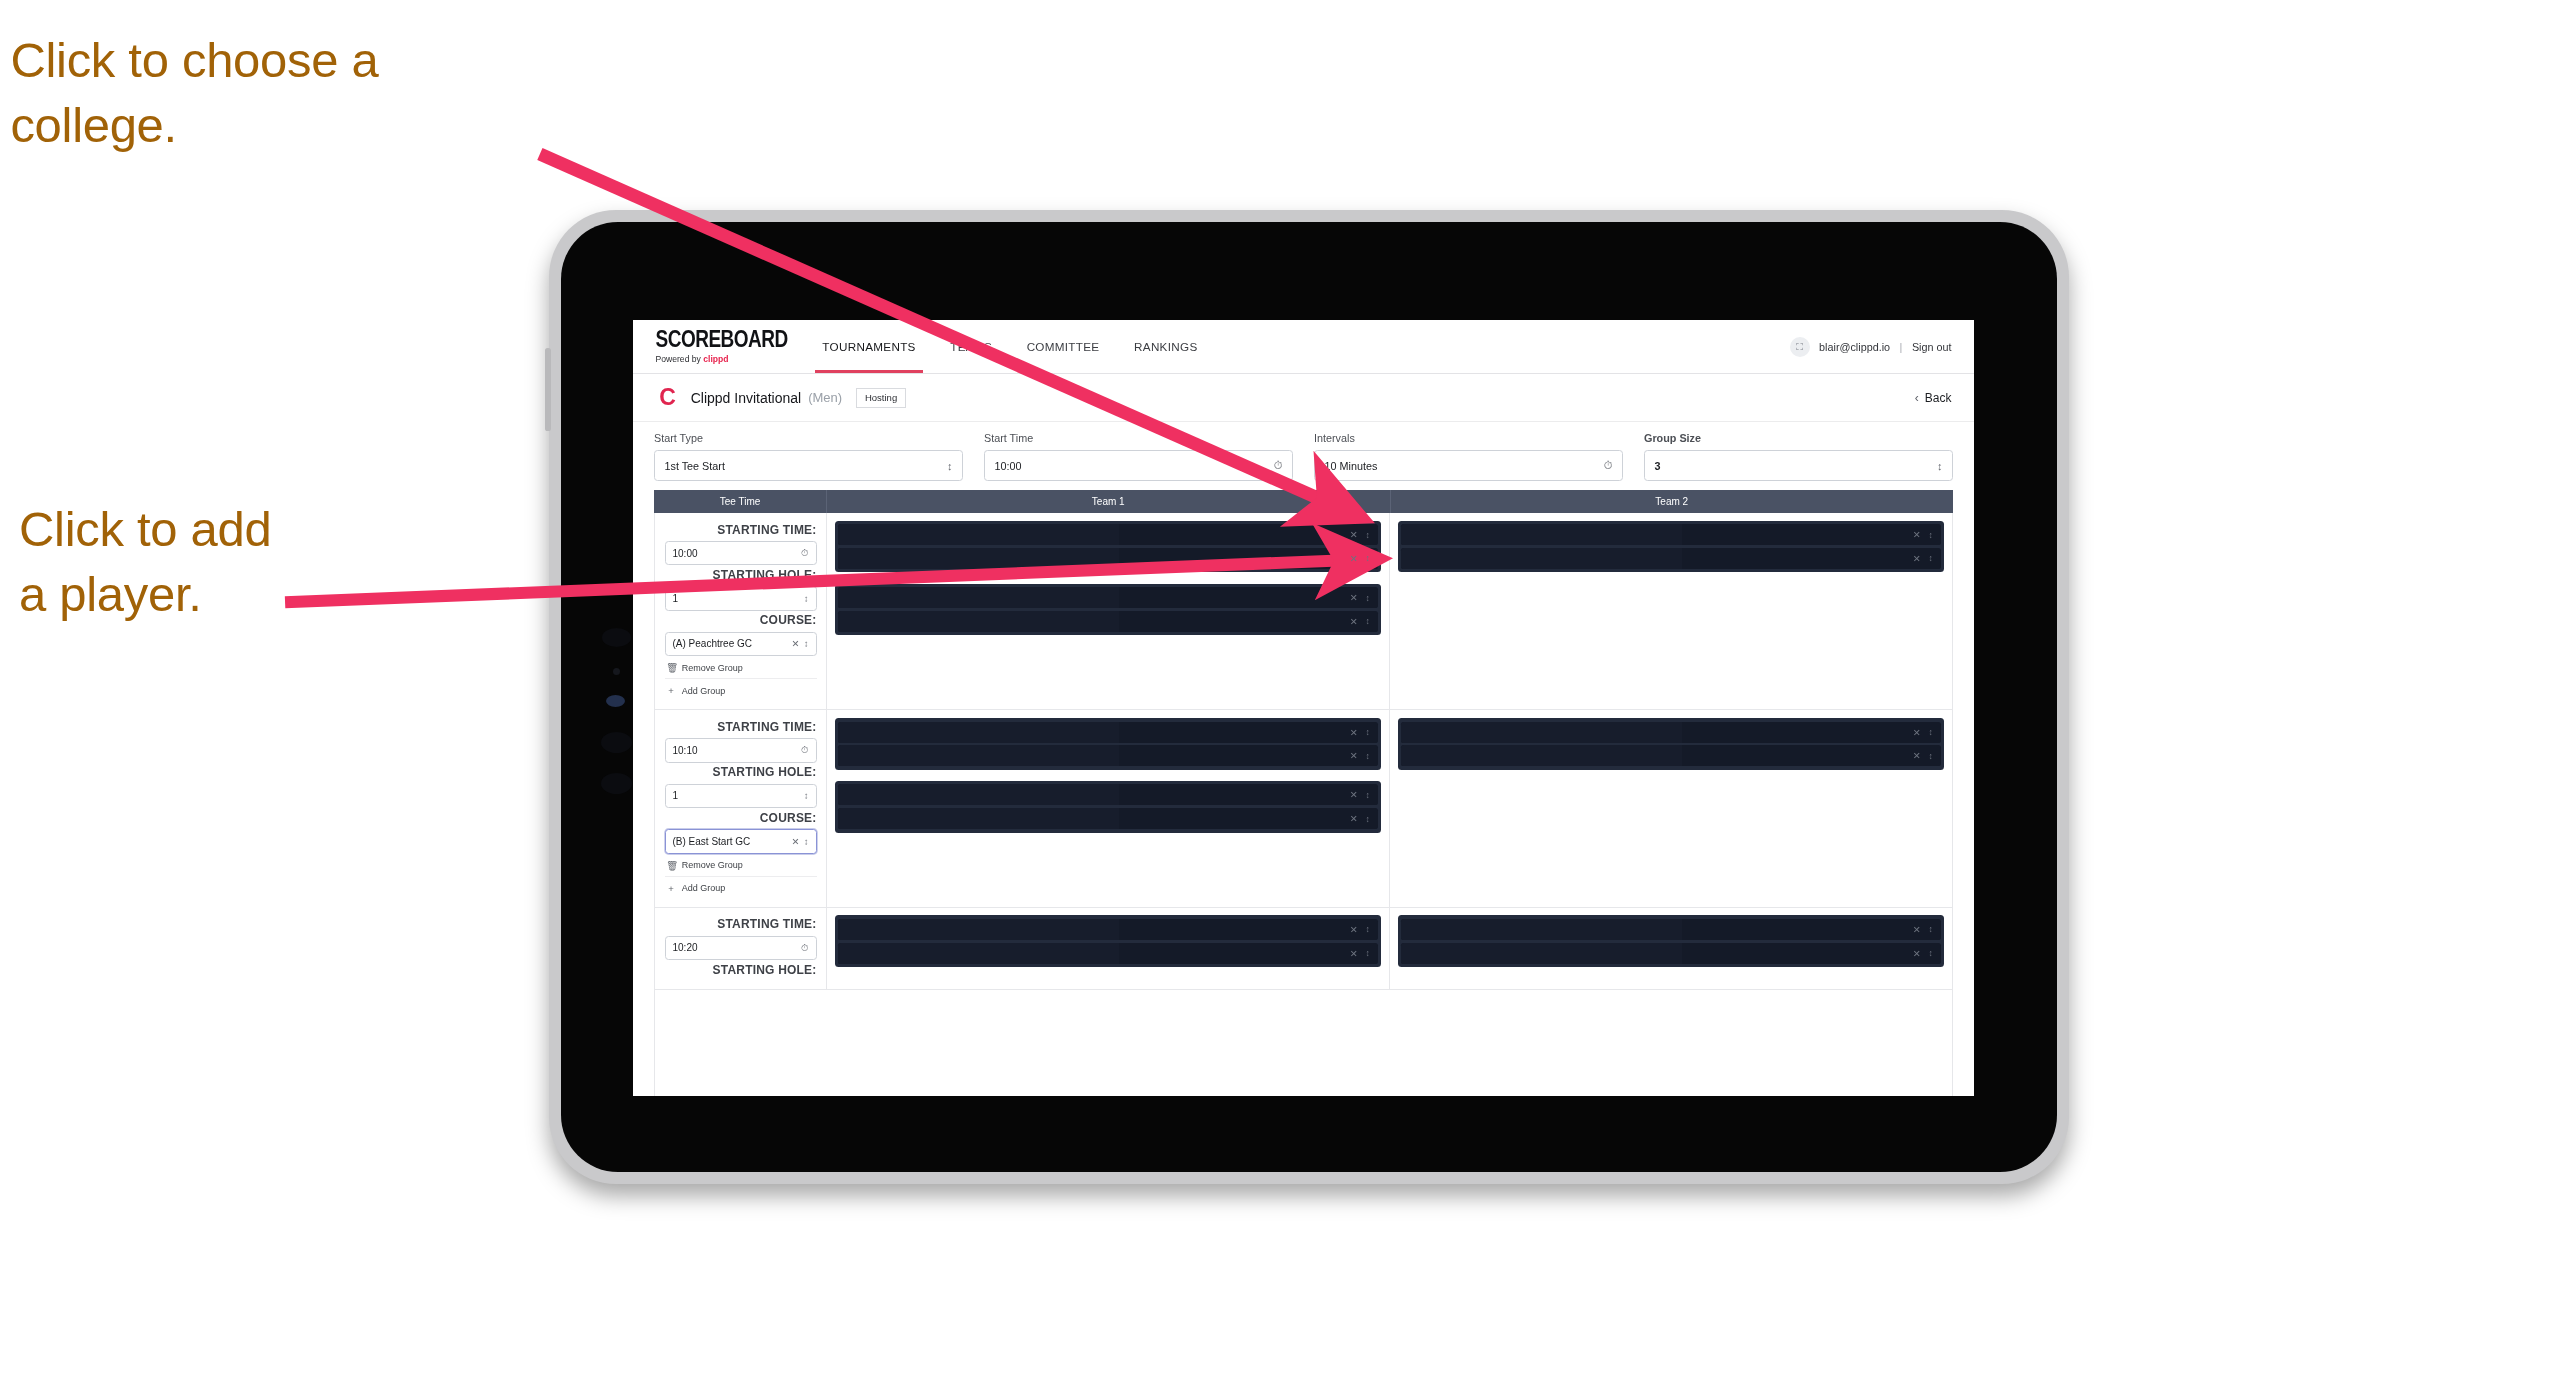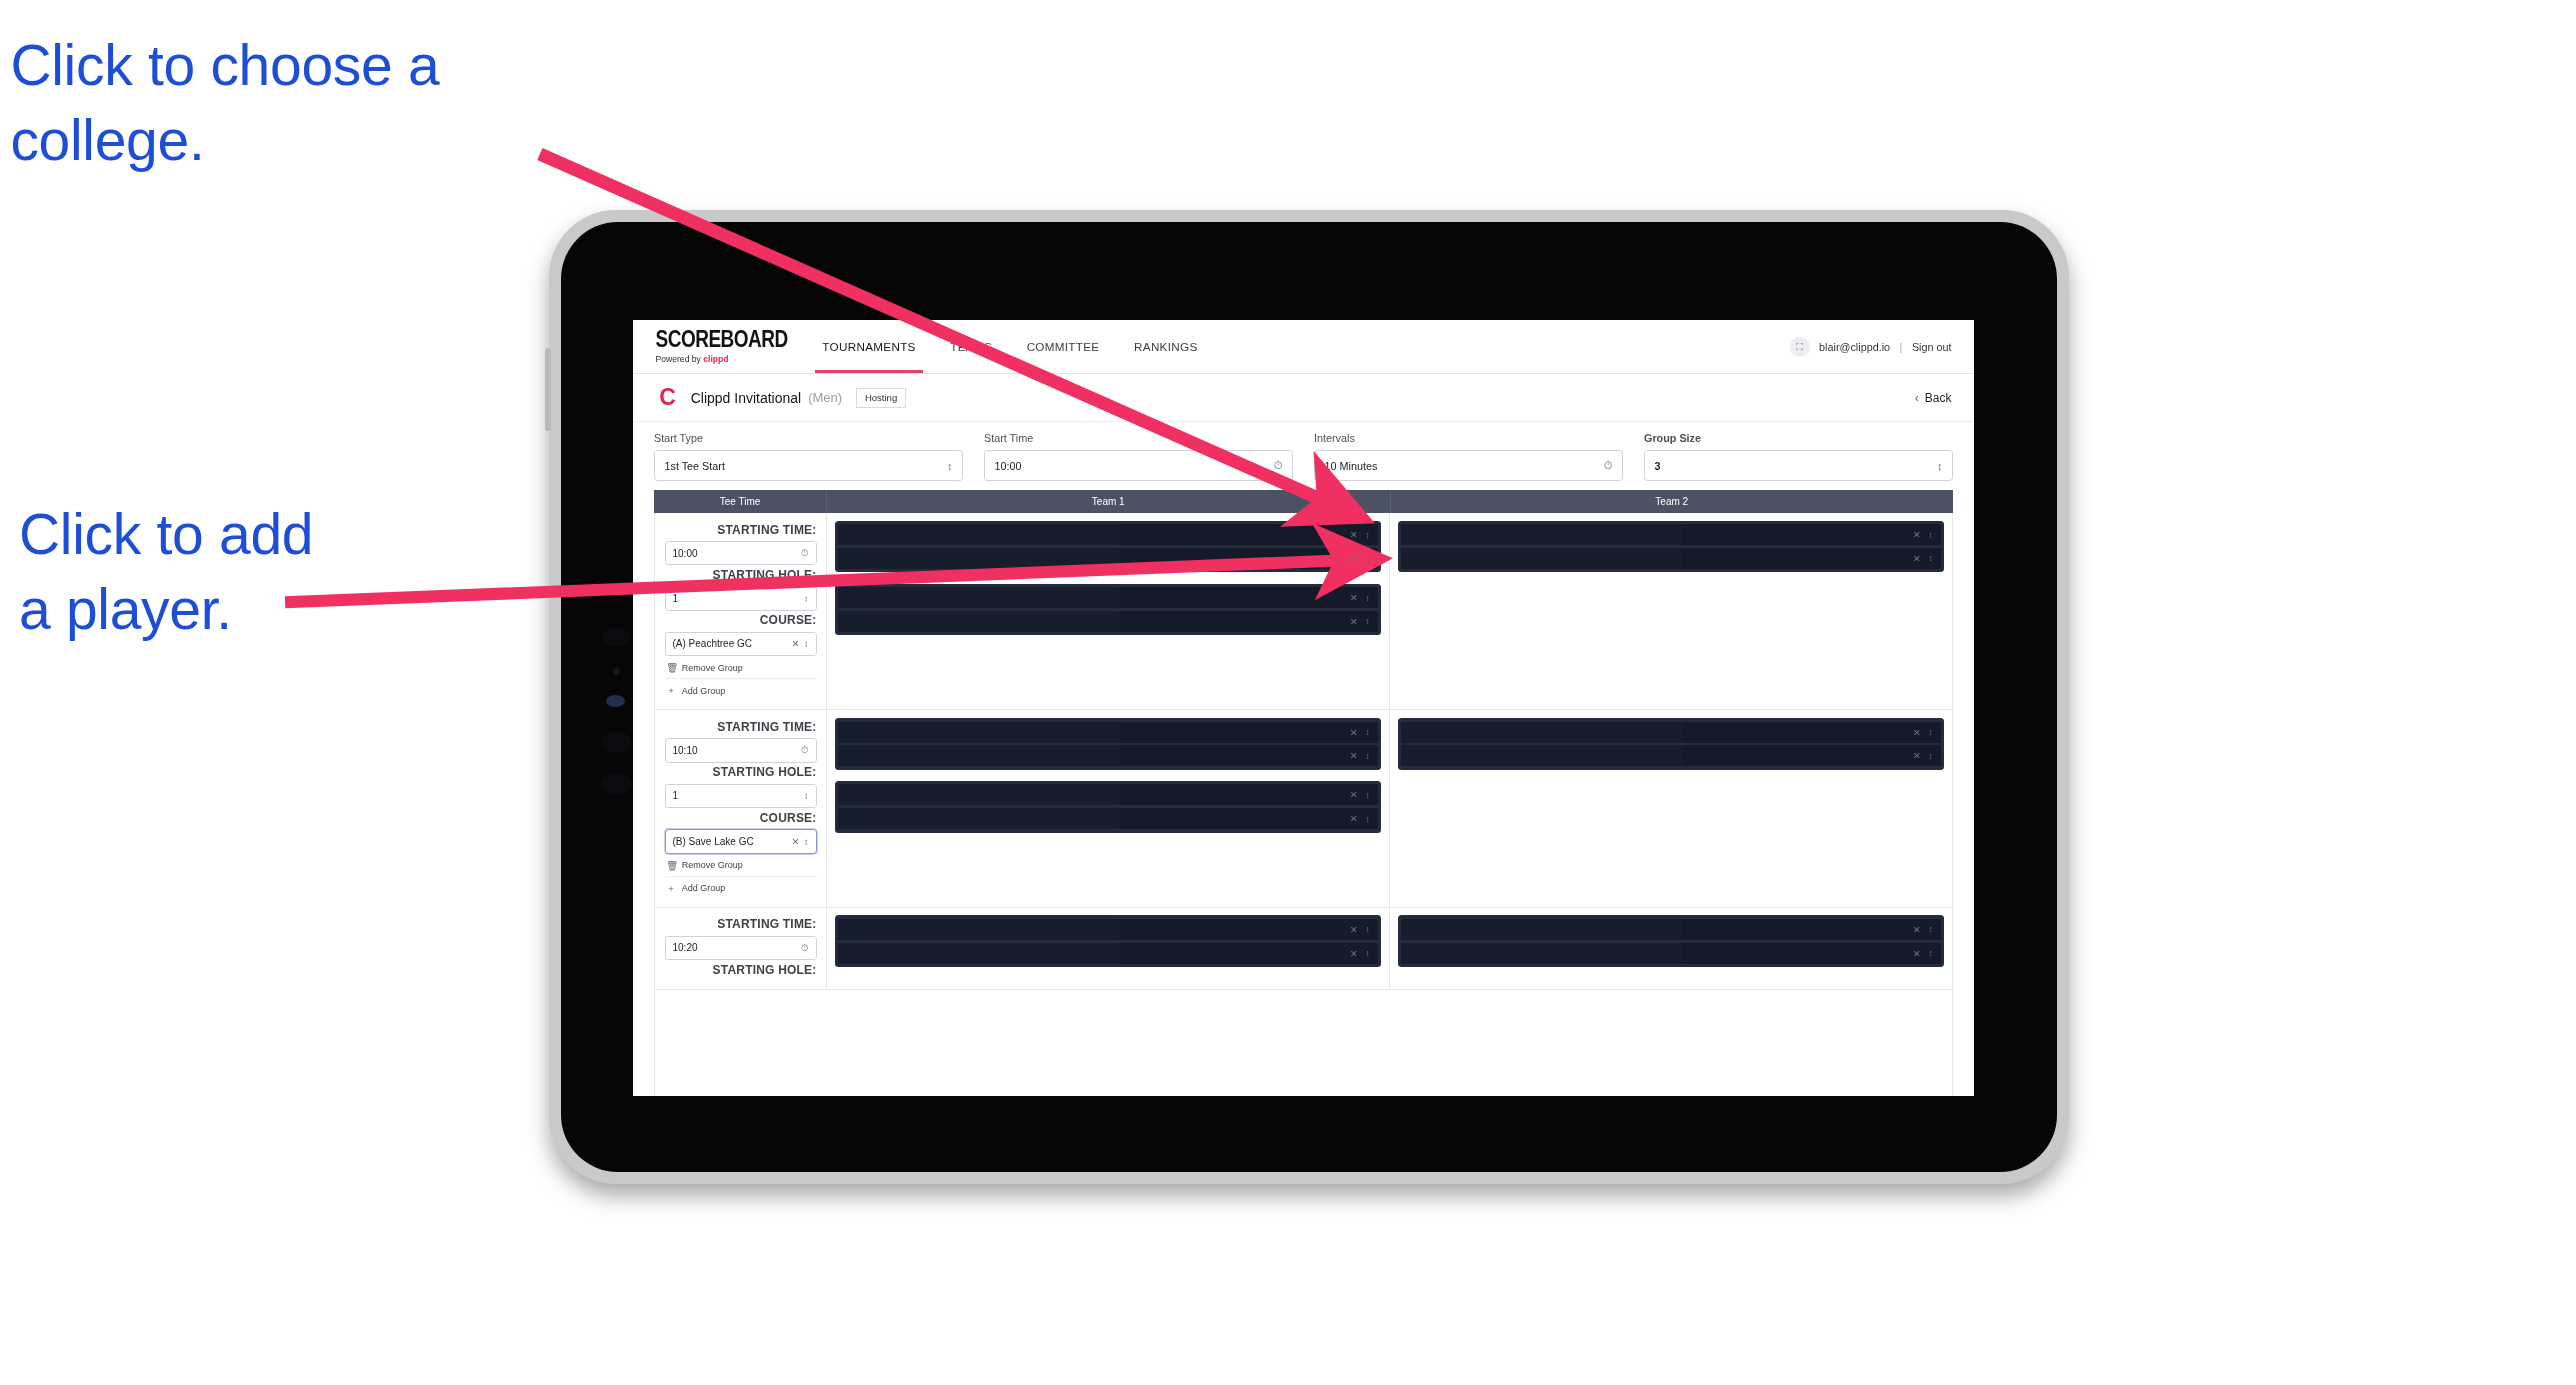--- a/index.html
+++ b/index.html
@@ -8,23 +8,23 @@
     background:#ffffff;
     font-family:"Liberation Sans",sans-serif;
     overflow:hidden;
     position:relative;
   }
 
   
   .annot{
     position:absolute;
     font-family:"Liberation Sans",sans-serif;
-    font-size:57px;
+    font-size:49px;
     line-height:1.32;
-    color:#1d4ed8;
+    color:#a16207;
     white-space:pre-line;
     letter-spacing:-0.3px;
   }
   #annot-college{left:10.4px;top:28px;width:536px;}
   #annot-player{left:19px;top:497px;width:406px;}
 
   .arrow-svg{position:absolute;left:0;top:0;width:2576px;height:1386px;pointer-events:none;}
 
   
   #tablet{
@@ -416,21 +416,21 @@
               <span class="v">10:10</span>
               <span class="ic">⏱</span>
             </div>
             <div class="sublabel">STARTING HOLE:</div>
             <div class="subctrl">
               <span class="v">1</span>
               <span class="ic">↕</span>
             </div>
             <div class="sublabel">COURSE:</div>
             <div class="subctrl focused">
-              <span class="v">(B) Save Lake GC</span>
+              <span class="v">(B) East Start GC</span>
               <span class="ic">✕</span>
               <span class="ic">↕</span>
             </div>
             <div class="grp-link top">
               <span class="grp-ic">🗑</span>
               <span>Remove Group</span>
             </div>
             <div class="grp-link">
               <span class="grp-ic">+</span>
               <span>Add Group</span>

